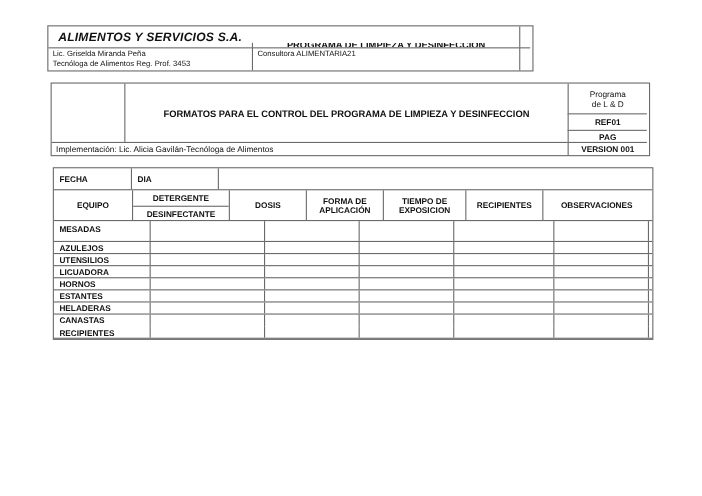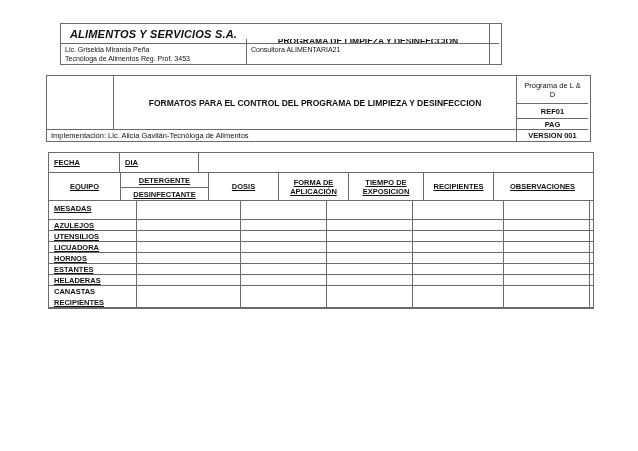--- a/index.html
+++ b/index.html
@@ -16,21 +16,21 @@
     overflow:hidden;
   }
   .cell{box-sizing:border-box;overflow:hidden;}
   .bl{border-left:1px solid var(--border);}
   .bt{border-top:1px solid var(--border);}
   .center{display:flex;align-items:center;justify-content:center;text-align:center;}
   .vcenter{display:flex;align-items:center;}
 
   
   .t1{
-    position:absolute;left:60px;top:23px;
+    position:absolute;left:43px;top:23px;
     width:440px;
     border:1px solid var(--border);
     display:grid;
     grid-template-columns:185px 243px 10px;
     grid-template-rows:19px 21px;
   }
   .company{font-size:11px;font-weight:bold;font-style:italic;letter-spacing:.2px;}
   .prog-title{font-size:8.5px;font-weight:bold;margin-top:15px;}
   .author{font-size:7px;line-height:9px;padding:1px 0 0 4px;}
   .consultant{font-size:7px;padding:2px 0 0 4px;}
@@ -39,34 +39,34 @@
   .t2{
     position:absolute;left:46px;top:75px;
     width:543px;
     border:1px solid var(--border);
     display:grid;
     grid-template-columns:66px 403px 72px;
     grid-template-rows:27px 15px 11px 12px;
   }
   .t2-empty{grid-column:1;grid-row:1 / span 3;}
   .t2-title{grid-column:2;grid-row:1 / span 3;font-size:8.5px;font-weight:bold;padding:0 6px;}
-  .t2-prog{grid-column:3;grid-row:1;font-size:7.5px;line-height:9px;padding:2px 4px;}
+  .t2-prog{grid-column:3;grid-row:1;font-size:7.5px;line-height:9px;padding:2px 16px;}
   .t2-ref{grid-column:3;grid-row:2;font-size:7.5px;font-weight:bold;}
   .t2-pag{grid-column:3;grid-row:3;font-size:7.5px;font-weight:bold;}
   .t2-impl{grid-column:1 / span 2;grid-row:4;font-size:7.5px;padding-left:4px;}
   .t2-ver{grid-column:3;grid-row:4;font-size:7.5px;font-weight:bold;}
 
   
   .t3{
     position:absolute;left:48px;top:152px;
     width:544px;
     border:1px solid var(--border);
   }
   .t3row{display:grid;box-sizing:border-box;}
-  .rb{border-bottom:1px solid var(--border);text-decoration:underline;}
+  .rb{border-bottom:1px solid var(--border);}
   .fecha-row{grid-template-columns:70px 79px 114px 190px 89px;height:20px;}
   .hdr-row{grid-template-columns:71px 88px 70px 70px 75px 70px 98px;height:28px;}
   .drow{grid-template-columns:71px 88px 70px 70px 75px 70px 98px;height:11px;gap:16px;}
   .drow.first{height:19px;}
   .t3 .lbl{font-size:7.5px;font-weight:bold;padding-left:5px;}
   .t3 .hc{font-size:7.5px;font-weight:bold;line-height:9px;}
   .det-cell{display:flex;flex-direction:column;}
   .det-top{height:14px;border-bottom:1px solid var(--border);display:flex;align-items:center;justify-content:center;}
   .det-bot{flex:1;display:flex;align-items:center;justify-content:center;}
   .drow .lbl{display:flex;align-items:center;}

